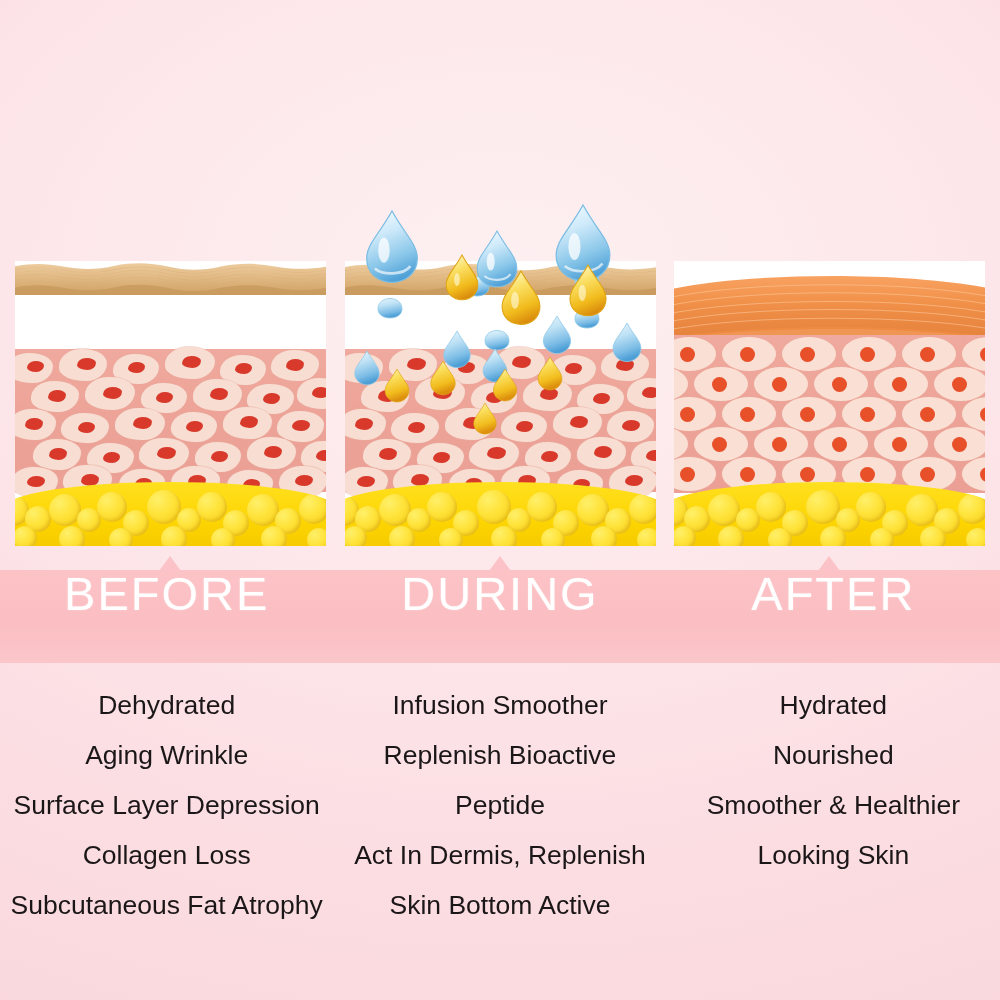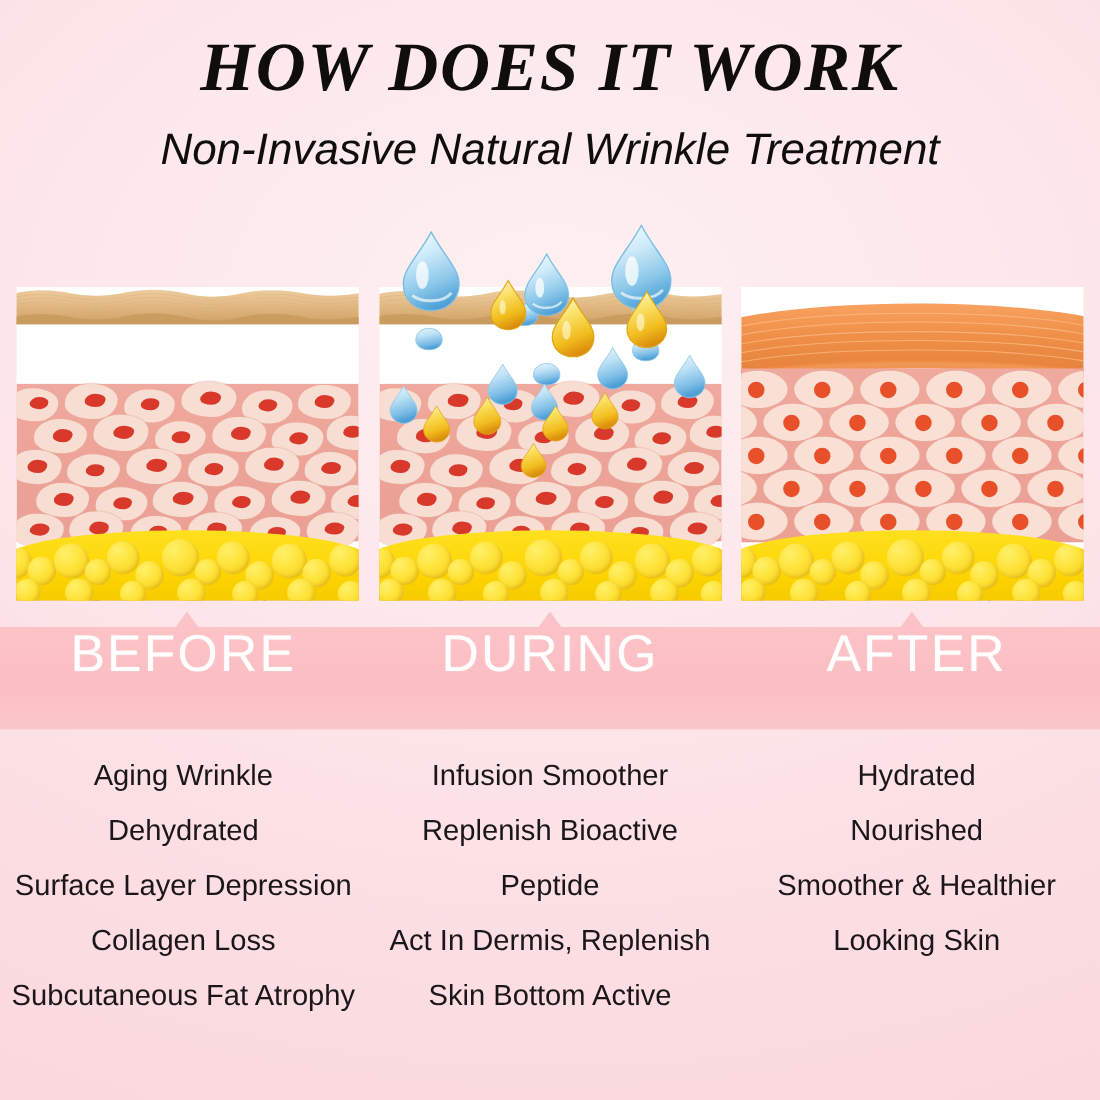--- a/index.html
+++ b/index.html
@@ -124,24 +124,20 @@
     font-family:"Liberation Sans",sans-serif;
     margin-bottom:0;height:50px;display:flex;align-items:center;
     white-space:nowrap;font-weight:400;
   }
 </style>
 </head>
 <body>
 
 <div id="stage">
 
-  <div class="header">
-    <div class="title">HOW DOES IT WORK</div>
-    <div class="subtitle">Non-Invasive Natural Wrinkle Treatment</div>
-  </div>
 
   <div class="panels">
 
     <div class="panel p1">
       <div class="clip">
 
         <svg class="wavy-top" viewBox="0 0 320 100" preserveAspectRatio="none">
           <defs>
             <linearGradient id="tanG" x1="0" y1="0" x2="0" y2="1">
               <stop offset="0%" stop-color="#edcc9e"></stop>
@@ -655,22 +651,22 @@
         <span class="label">DURING</span>
       </div>
       <div class="label-cell">
         <span class="label">AFTER</span>
       </div>
     </div>
   </div>
 
   <div class="cols">
     <div class="col">
+      <div class="item">Dehydrated</div>
       <div class="item">Aging Wrinkle</div>
-      <div class="item">Dehydrated</div>
       <div class="item">Surface Layer Depression</div>
       <div class="item">Collagen Loss</div>
       <div class="item">Subcutaneous Fat Atrophy</div>
     </div>
     <div class="col">
       <div class="item">Infusion Smoother</div>
       <div class="item">Replenish Bioactive</div>
       <div class="item">Peptide</div>
       <div class="item">Act In Dermis, Replenish</div>
       <div class="item">Skin Bottom Active</div>

